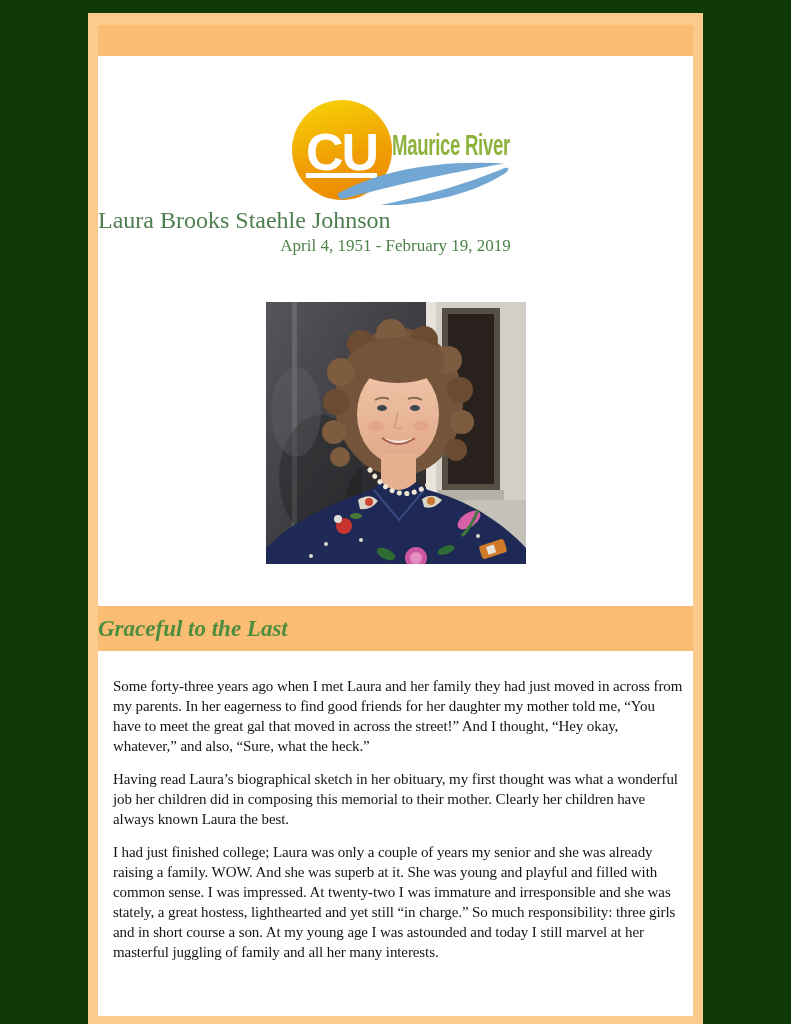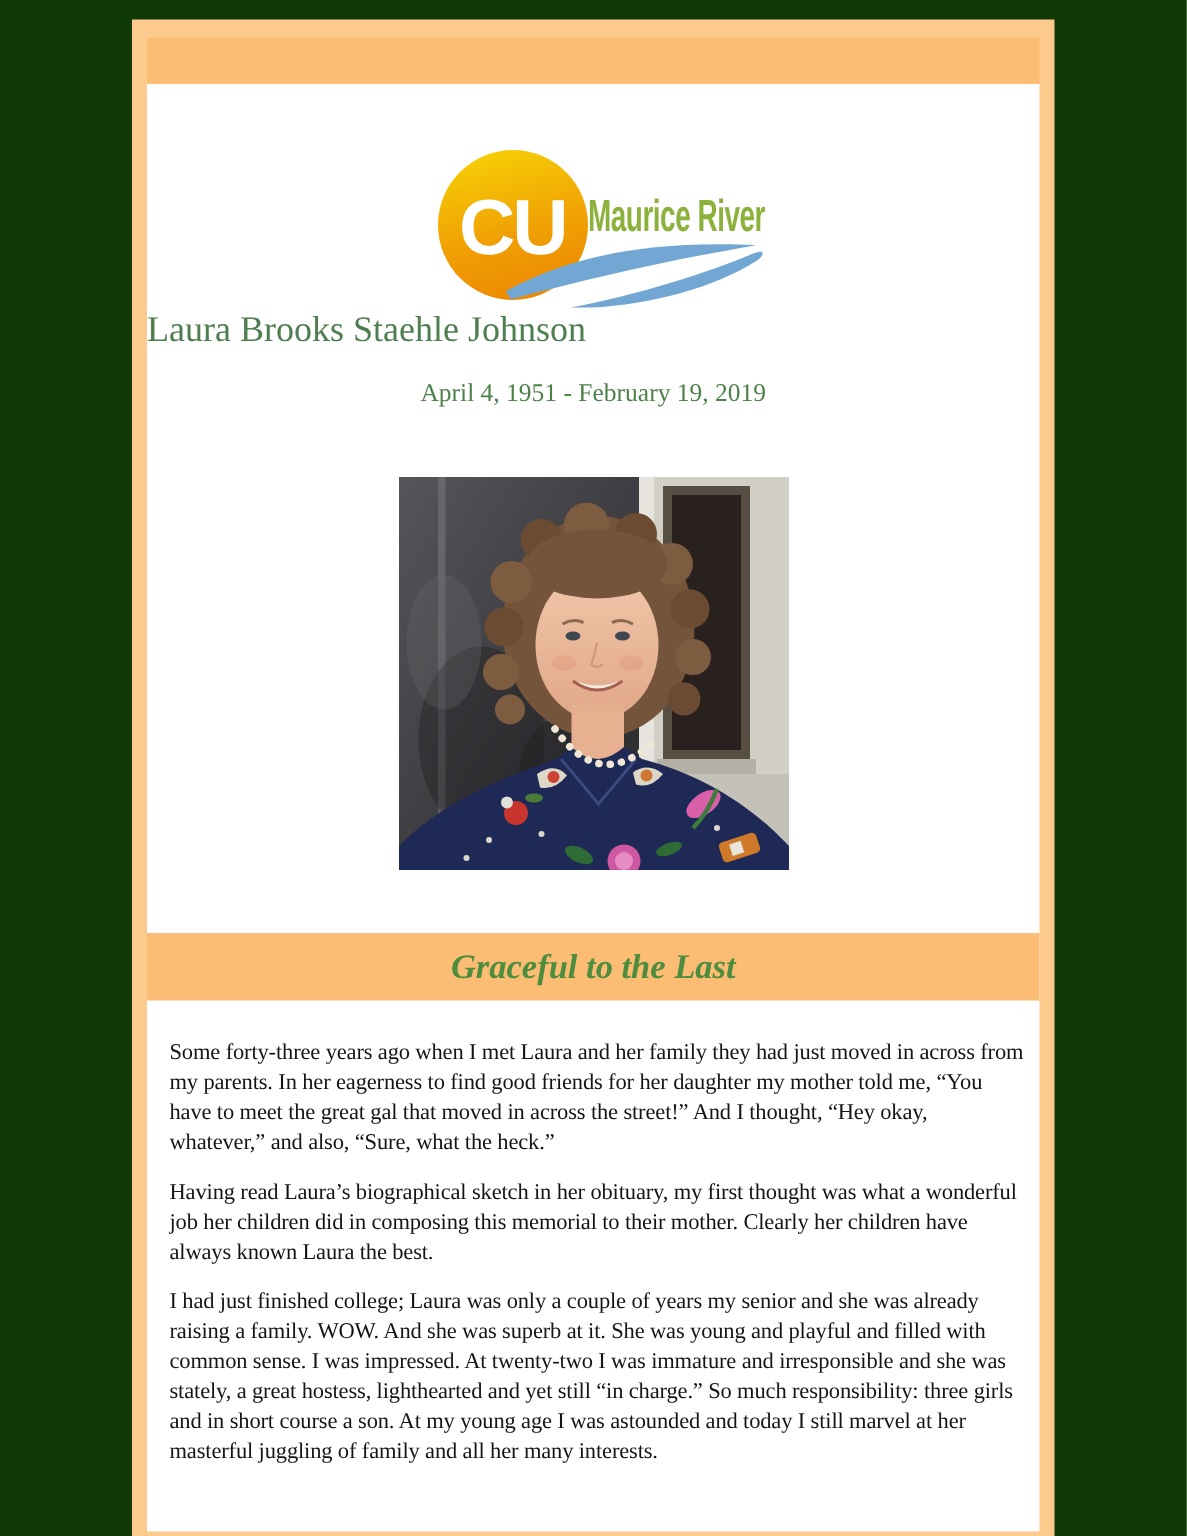--- a/index.html
+++ b/index.html
@@ -52,20 +52,21 @@
   }
   .logo-monogram {
     display: inline-block;
     font-family: "Liberation Sans", sans-serif;
     font-weight: bold;
     font-size: 52px;
     line-height: 100px;
     letter-spacing: -2px;
     color: #ffffff;
     transform: translateY(2px);
+    text-decoration: underline;
   }
   .logo-org-name {
     position: absolute;
     left: 116px;
     top: 28px;
     font-family: "Liberation Sans", sans-serif;
     font-weight: bold;
     font-size: 30px;
     white-space: nowrap;
     color: #8CB23C;
@@ -87,39 +88,39 @@
     font-size: 24px;
     font-weight: normal;
     color: #4E7E50;
     line-height: 30px;
   }
   .memorial-dates {
     text-align: center;
     font-size: 17px;
     color: #4C8148;
     line-height: 22px;
-    margin-top: 16px;
+    margin-top: 0;
   }
   
   .photo {
     width: 260px;
     height: 262px;
     margin: 45px auto 0 auto;
     overflow: hidden;
   }
   .photo svg { display: block; filter: blur(0.5px); }
   
   .section-banner {
     margin-top: 42px;
     width: 595px;
     height: 45px;
     background: #FBBD74;
     display: flex;
     align-items: center;
-    justify-content: center;
+    justify-content: flex-start;
   }
   .section-title {
     font-style: italic;
     font-weight: bold;
     font-size: 23px;
     color: #4E8C3E;
   }
   
   .letter {
     padding: 25px 8px 30px 15px;

